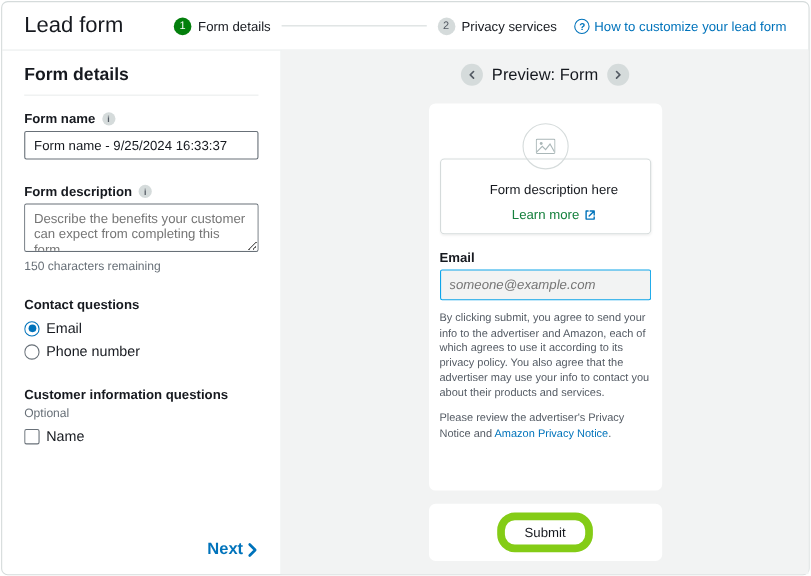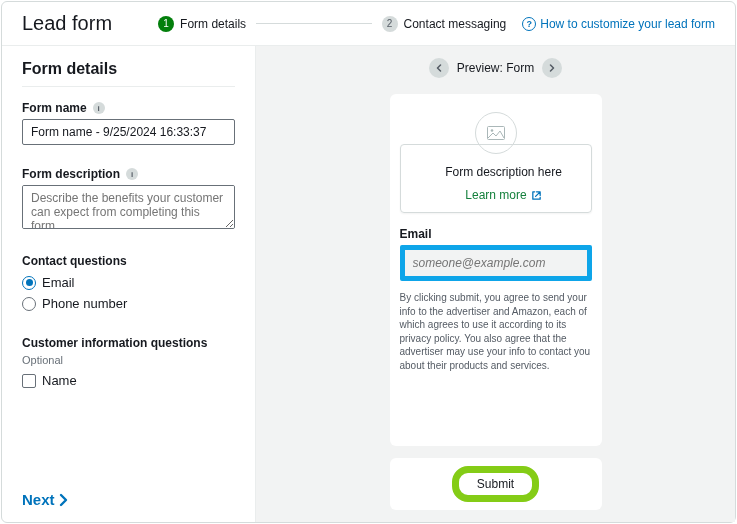--- a/index.html
+++ b/index.html
@@ -181,21 +181,21 @@
     border: 1px solid #687078;
     border-radius: 2px;
   }
   .optional {
     font-size: 11px;
     color: #687078;
     margin-top: 2px;
   }
   .next-row {
     margin-top: auto;
-    text-align: left;
+    text-align: right;
   }
   .next-btn {
     color: #0073bb;
     font-size: 15px;
     font-weight: 700;
     display: inline-flex;
     align-items: center;
     gap: 4px;
     cursor: pointer;
   }
@@ -212,21 +212,21 @@
     width: 20px; height: 20px;
     border-radius: 50%;
     background: #d5dbdb;
     display: flex;
     align-items: center;
     justify-content: center;
     font-size: 11px;
     color: #545b64;
     cursor: pointer;
   }
-  .preview-label { font-size: 12px; color: #16191f; }
+  .preview-label { font-size: 15px; color: #16191f; }
   .phone-frame {
     width: 212px;
     background: #fff;
     border-radius: 6px;
     display: flex;
     flex-direction: column;
     padding: 18px 10px 10px 10px;
     flex: 1;
     position: relative;
   }
@@ -255,21 +255,21 @@
     gap: 4px;
     cursor: pointer;
   }
   .preview-field-label {
     font-size: 12px;
     font-weight: 700;
     margin: 14px 0 4px 0;
   }
   .preview-input {
     width: 100%;
-    border: 5px solid #0ea5e9;
+    border: 1px solid #0ea5e9;
     background: #f2f3f3;
     border-radius: 2px;
     padding: 6px 8px;
     font-size: 12px;
     font-style: italic;
     color: #97a0a6;
   }
   .disclaimer {
     font-size: 10px;
     color: #545b64;
@@ -304,21 +304,21 @@
   <div class="header">
     <div class="header-title">Lead form</div>
     <div class="steps">
       <div class="step">
         <span class="step-badge active">1</span>
         <span class="step-label">Form details</span>
       </div>
       <div class="step-line"></div>
       <div class="step">
         <span class="step-badge inactive">2</span>
-        <span class="step-label">Contact messaging</span>
+        <span class="step-label">Privacy services</span>
       </div>
     </div>
     <div class="help-link">
       <span class="help-icon">?</span>
       <span>How to customize your lead form</span>
     </div>
   </div>
 
   <div class="body">
 
@@ -332,20 +332,21 @@
         </div>
         <input class="text-input" value="Form name - 9/25/2024 16:33:37" style="">
       </div>
 
       <div class="field-group">
         <div class="field-label">
           <span>Form description</span>
           <span class="info-icon">i</span>
         </div>
         <textarea class="textarea" placeholder="Describe the benefits your customer can expect from completing this form." style=""></textarea>
+        <div class="char-remaining">150 characters remaining</div>
       </div>
 
       <div class="field-group">
         <div class="field-label">Contact questions</div>
         <div class="radio-group">
           <div class="radio-item">
             <span class="radio checked"></span>
             <span>Email</span>
           </div>
           <div class="radio-item">
@@ -408,20 +409,23 @@
             <svg width="11" height="11" viewBox="0 0 12 12">
               <path d="M4 2 H2 V10 H10 V8 M6 2 H10 V6 M10 2 L5 7" stroke="#0073bb" stroke-width="1.4" fill="none" stroke-linecap="round" stroke-linejoin="round"></path>
             </svg>
           </span>
         </div>
 
         <div class="preview-field-label">Email</div>
         <input class="preview-input" placeholder="someone@example.com" style="">
 
         <div class="disclaimer">By clicking submit, you agree to send your info to the advertiser and Amazon, each of which agrees to use it according to its privacy policy. You also agree that the advertiser may use your info to contact you about their products and services.</div>
+        <div class="disclaimer">
+          <span>Please review the advertiser's Privacy Notice and </span><span class="link">Amazon Privacy Notice</span><span>.</span>
+        </div>
       </div>
 
       <div class="submit-row">
         <span class="submit-btn">Submit</span>
       </div>
     </div>
   </div>
 </div>
 
 </body></html>

